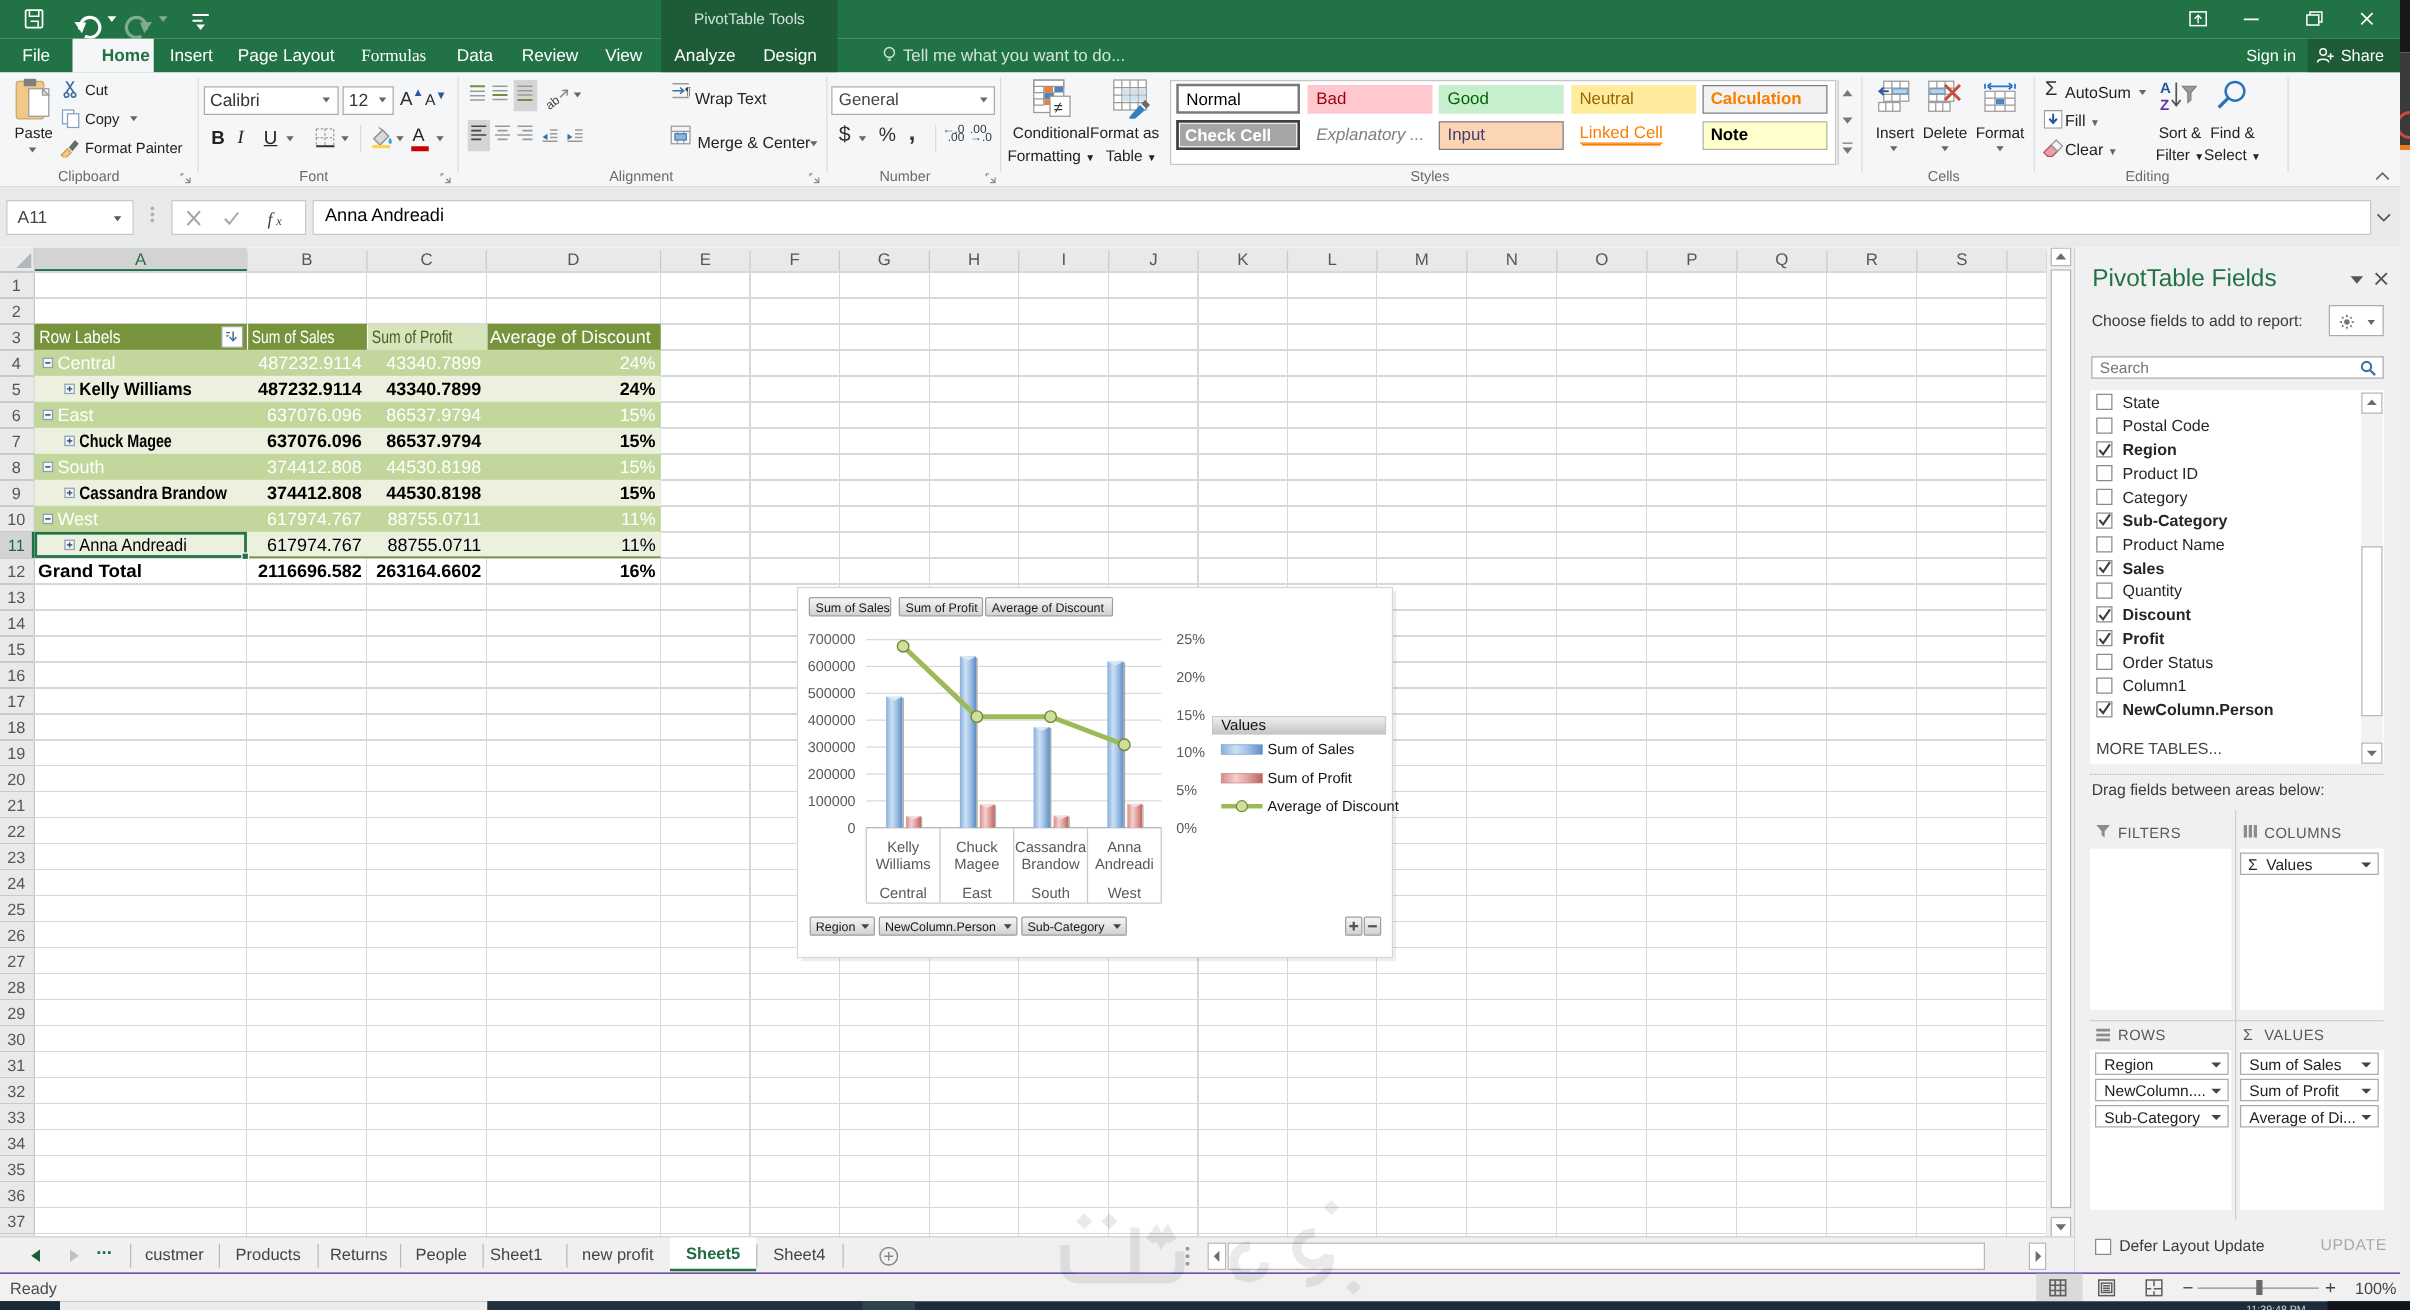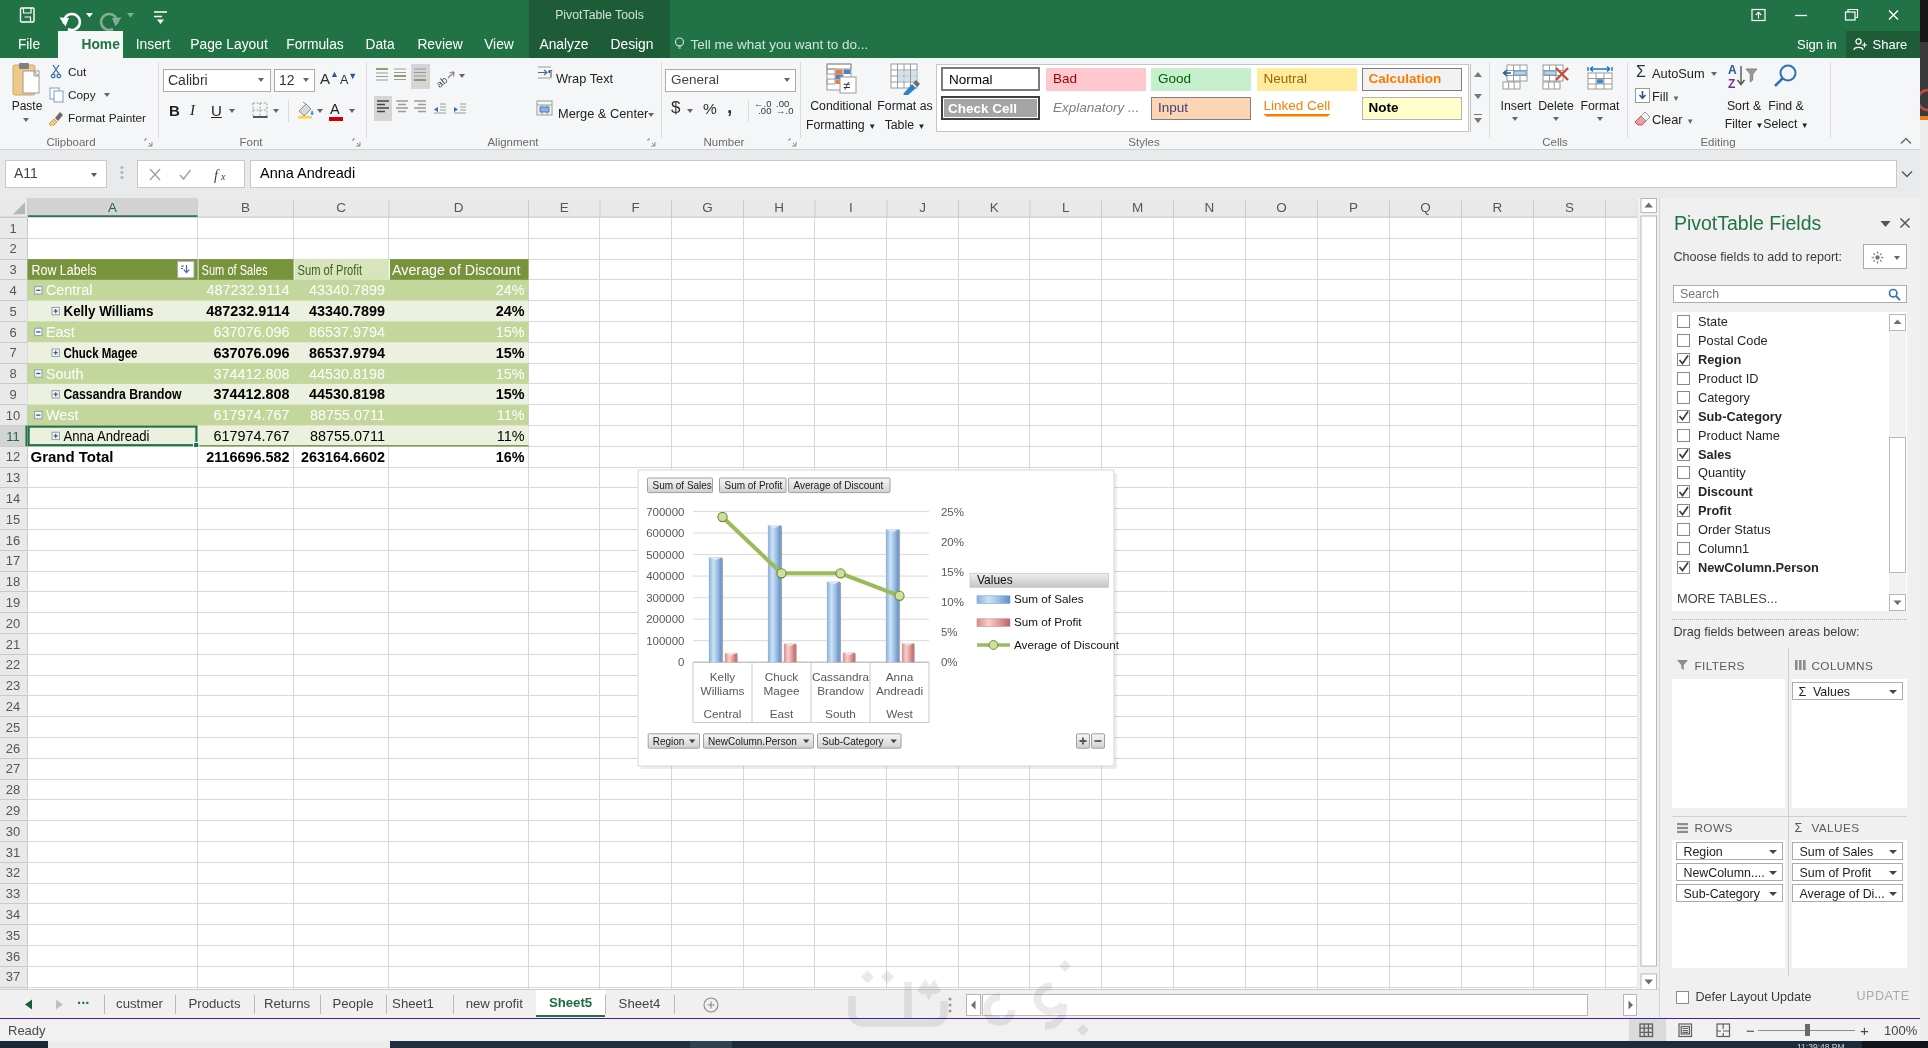--- a/index.html
+++ b/index.html
@@ -87,27 +87,27 @@
       <path d="M149 10.5 l9 9 M158 10.5 l-9 9" stroke-width="1.4"></path>
     </g>
   </svg>
   <div class="abs" id="tabrow"></div>
   <div class="abs" id="ctxblock"></div>
   <div class="abs" id="pvtools" style="left:529px;top:0;width:141px;height:31px;text-align:center;line-height:31px;color:#cfe3d8;font-size:12.3px;">PivotTable Tools</div>
   <div class="abs tab" style="left:0;width:58px;">File</div>
   <div class="abs tab" id="tabhome" style="left:58px;width:65.3px;">Home</div>
   <div class="abs tab" style="left:118px;width:70px;">Insert</div>
   <div class="abs tab" style="left:184px;width:90px;">Page Layout</div>
-  <div class="abs tab" style="left:275px;width:80px;">Formulas</div>
+  <div class="abs tab" style="left:275px;width:80px;font-family:Liberation Serif, serif;">Formulas</div>
   <div class="abs tab" style="left:355px;width:50px;">Data</div>
   <div class="abs tab" style="left:408px;width:64px;">Review</div>
   <div class="abs tab" style="left:474px;width:50px;">View</div>
   <div class="abs tab" style="left:529px;width:70px;">Analyze</div>
   <div class="abs tab" style="left:597px;width:70px;">Design</div>
-  <div class="abs tab" style="left:672px;width:260px;text-align:left;color:#d3e5db;font-size:13.5px;">
+  <div class="abs tab" style="left:672px;width:260px;text-align:center;color:#d3e5db;font-size:13.5px;">
     <svg width="15" height="16" viewBox="0 0 15 16" style="vertical-align:-3px">
         <g stroke="#d3e5db" fill="none" stroke-width="1.1">
           <circle cx="7.5" cy="6" r="4"></circle>
           <path d="M6 10 h3 M6.2 12 h2.6"></path>
         </g>
       </svg>
     Tell me what you want to do...</div>
   <div class="abs" style="left:1797px;top:31px;width:44px;height:27px;line-height:27px;color:#fff;font-size:13px;">Sign in</div>
   <div class="abs" style="left:1846px;top:31px;width:74px;height:27px;line-height:27px;color:#fff;font-size:13px;background:#1e5c38;">
     <svg width="17" height="15" viewBox="0 0 17 15" style="vertical-align:-3px;margin-left:6px">
@@ -312,21 +312,21 @@
           <rect x="8" y="8" width="5.5" height="4.5"></rect>
           <rect x="14.5" y="8" width="5.5" height="4.5"></rect>
           <rect x="21" y="8" width="5.5" height="4.5"></rect>
           <rect x="8" y="13.5" width="5.5" height="4.5"></rect>
           <rect x="14.5" y="13.5" width="5.5" height="4.5"></rect>
           <rect x="21" y="13.5" width="5.5" height="4.5"></rect>
         </g>
       <path d="M14 30 l8 -9 4 4 -9 8 -4 0 z" fill="#2f7fc1"></path>
         <path d="M23 20 l3 -3 4 4 -3 3 z" fill="#6b6b6b"></path>
     </svg>
-    <div class="rbtxt" style="left:872px;top:41px;width:66px;text-align:center;font-size:12.3px">Format as</div>
+    <div class="rbtxt" style="left:872px;top:41px;width:66px;text-align:left;font-size:12.3px">Format as</div>
     <div class="rbtxt" style="left:872px;top:60px;width:66px;text-align:center;font-size:12.3px">Table <span style="font-size:8px">▼</span></div>
 
     <div class="abs" style="left:936px;top:5.5px;width:533px;height:68.5px;background:#fff;border:1px solid #c6c6c6"></div>
     <div class="abs chip" style="left:941px;top:9px;width:99px;height:24px;background:#fff;border:2px solid #7a7a7a;outline:1px solid #fff;outline-offset:-4px">
         <span style="position:absolute;left:6px;top:3px;font-size:13.5px;color:#000">Normal</span>
       </div>
     <div class="abs chip" style="left:1046px;top:10px;width:100px;height:23px;background:#ffc7ce">
         <span style="position:absolute;left:7px;top:3px;font-size:13.5px;color:#9c0006">Bad</span>
       </div>
     <div class="abs chip" style="left:1151px;top:10px;width:100px;height:23px;background:#c6efce">

